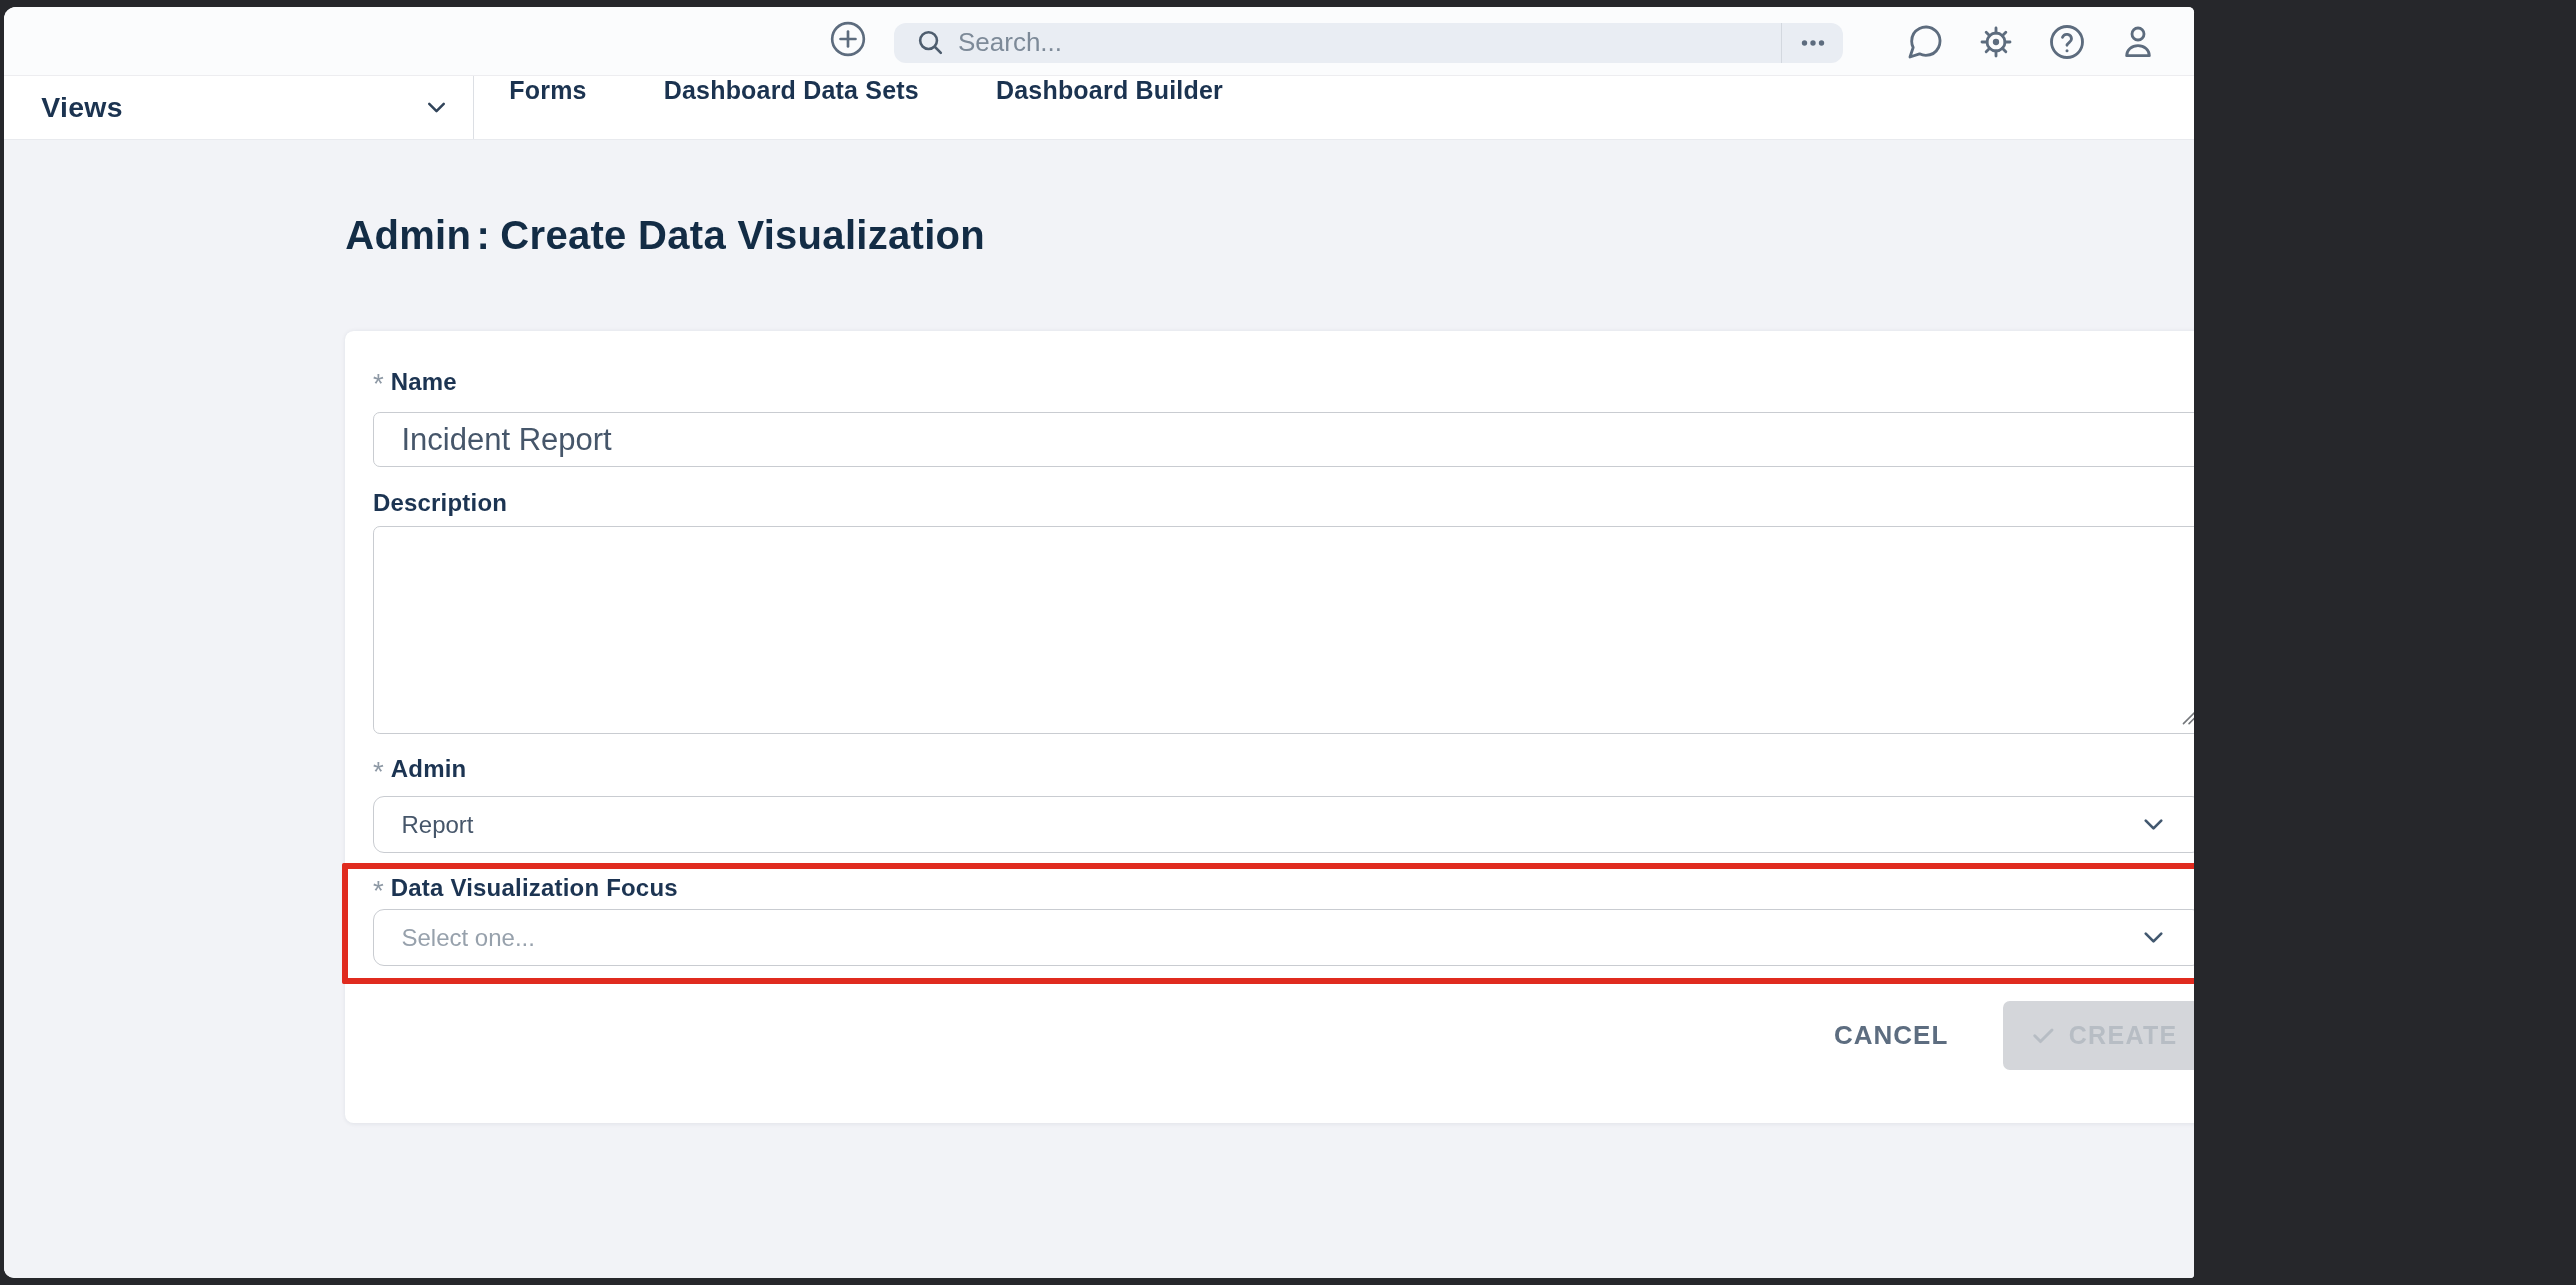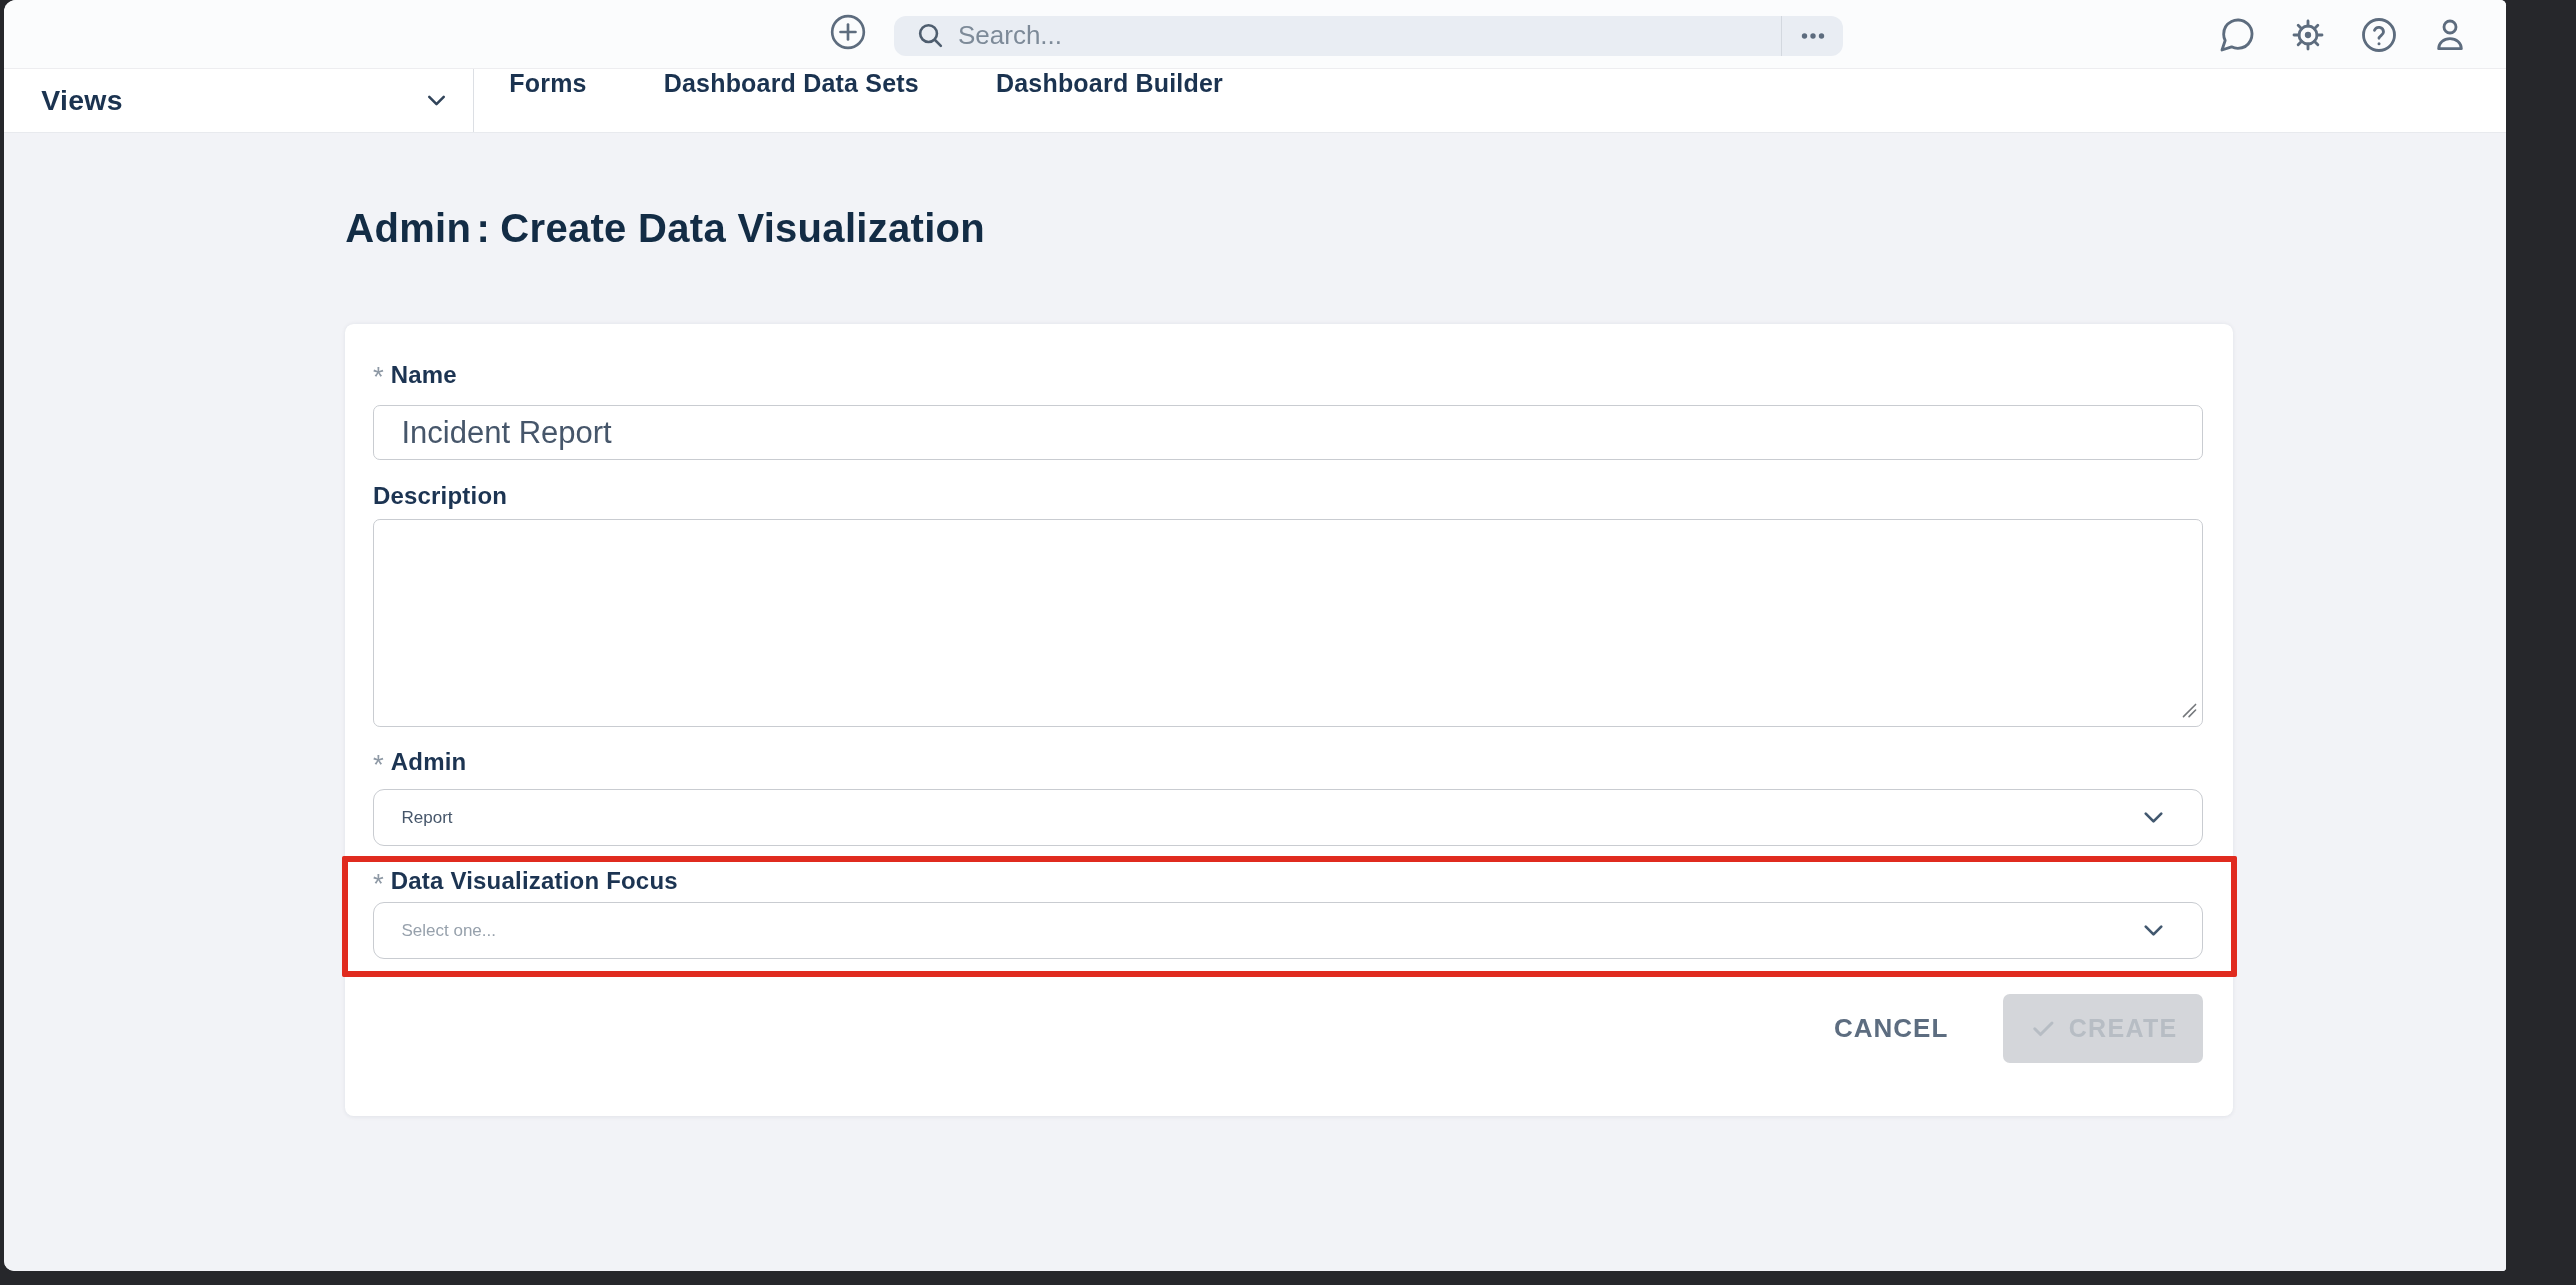--- a/index.html
+++ b/index.html
@@ -5,21 +5,21 @@
   * { box-sizing: border-box; }
   html,body { margin:0; padding:0; }
   body {
     width:2576px; height:1285px;
     background:#26272b;
     font-family:"Liberation Sans", sans-serif;
     position:relative;
     overflow:hidden;
   }
   .app {
-    position:absolute; top:0; left:4.3px; width:2502px; height:1271px;
+    position:absolute; top:7px; left:4.3px; width:2190px; height:1271px;
     background:#f2f3f7;
     border-radius:12px 5.2px 3.4px 10.3px;
     overflow:hidden;
     display:flex; flex-direction:column;
   }
   
   .header {
     height:69px; background:#fbfcfd; position:relative; flex:0 0 auto;
     border-bottom:0.9px solid #ededf0;
   }
@@ -112,21 +112,21 @@
     font-family:"Liberation Sans", sans-serif;
     font-size:24px; color:#46566a; padding:15.5px 27.6px; background:#fff;
     resize:none; outline:none;
   }
   .resize-handle { position:absolute; right:5.2px; bottom:6.9px; color:#74777b; }
   .lbl-type { margin-top:20.7px; }
   .select {
     margin-top:13px; height:57px;
     border:1.7px solid #c9ccd1; border-radius:11px; background:#fff;
     display:flex; align-items:center; justify-content:space-between;
-    padding:0 33px 0 27.6px; font-size:17px; cursor:pointer;
+    padding:0 33px 0 27.6px; font-size:24px; cursor:pointer;
   }
   .select .sel-value { color:#46566a; }
   .select .sel-value.placeholder { color:#97a1ac; }
   .select .chev { color:#42586f; }
   .lbl-focus { margin-top:20px; }
   .select-focus { margin-top:6.9px; }
   .highlight-box {
     position:absolute; left:-3.4px; right:-3.4px; top:532px; height:121px;
     border:6px solid #e02b1f; border-radius:1.7px;
     pointer-events:none; z-index:5;

